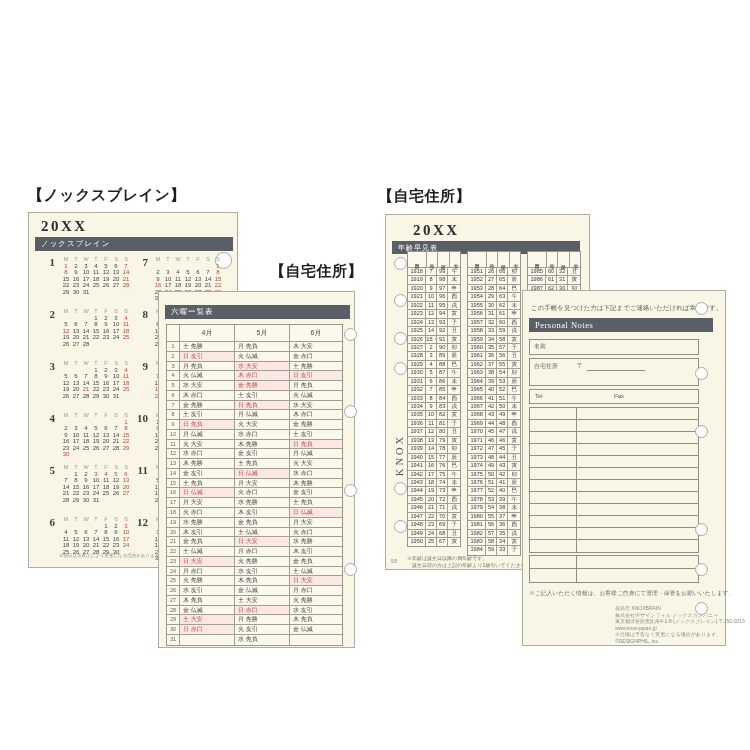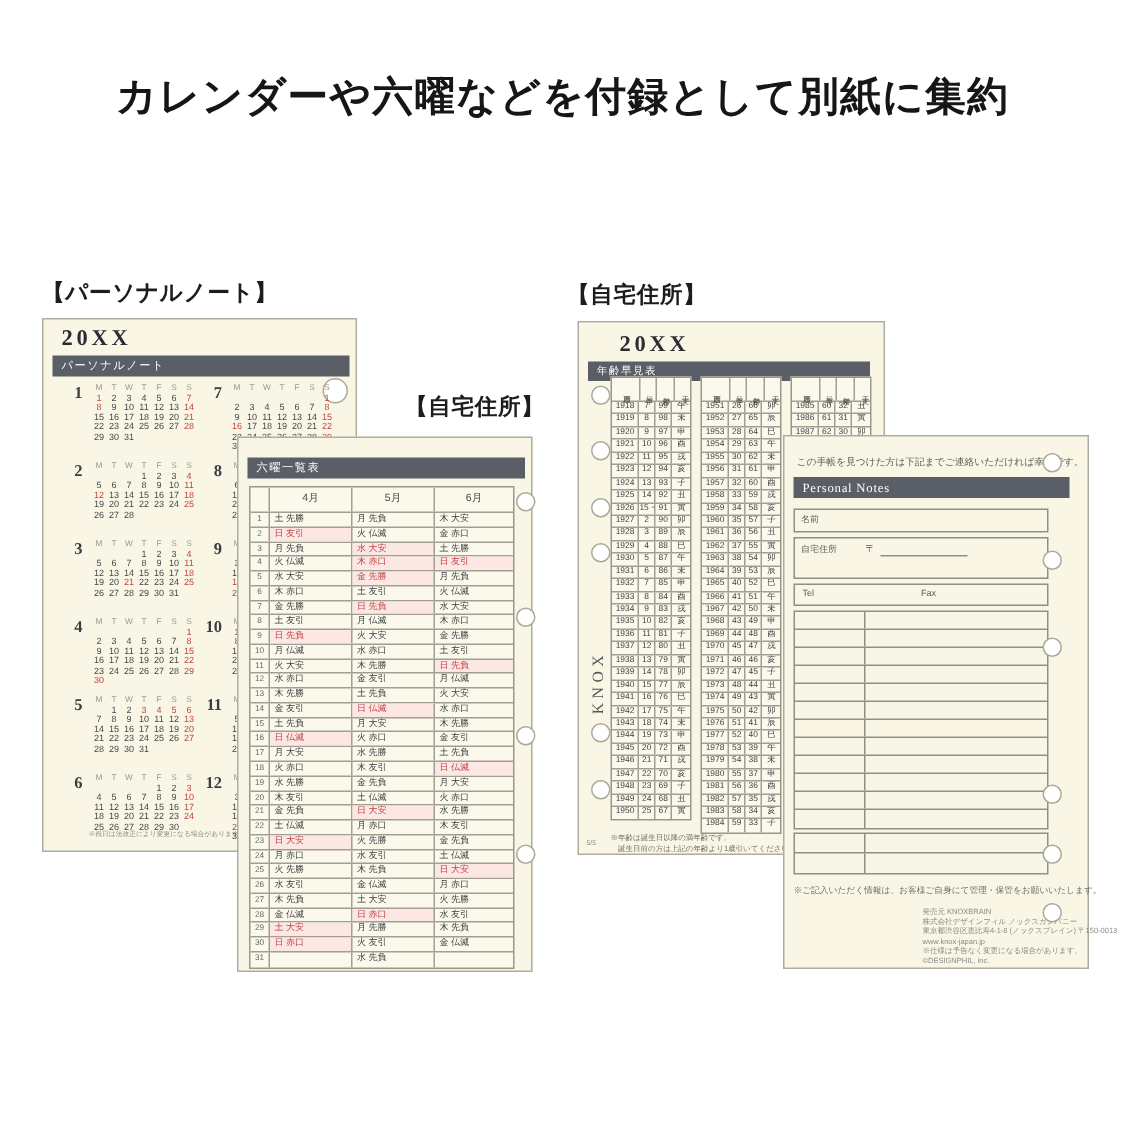--- a/index.html
+++ b/index.html
@@ -16,30 +16,29 @@
   .hole{position:absolute;width:13px;height:13px;border-radius:50%;background:#ffffff;
         border:1px solid #a9a99c;box-sizing:border-box;}
   .finetext{position:absolute;color:#8b8b82;white-space:nowrap;}
   .z1{z-index:1}.z2{z-index:2}
 </style>
 </head>
 <body>
 
 <div id="stage">
 
-  <div class="title">カレンダーや六曜などを付録として別紙に集約</div>
 
-  <div class="sheet-label" style="left:28px;top:186px;">【パーソナルノート】</div>
+  <div class="sheet-label" style="left:28px;top:186px;">【ノックスブレイン】</div>
   <div class="sheet-label" style="left:270px;top:262px;">【自宅住所】</div>
   <div class="sheet-label" style="left:378px;top:187px;">【自宅住所】</div>
 
   <div class="sheet z1" id="sheet-annual" style="left:28px;top:212px;width:210px;height:356px;">
     <div class="yearhead" style="left:12px;top:5px;">20XX</div>
     <div class="band" style="left:6px;top:24px;width:198px;height:14px;">
-      <span>パーソナルノート</span>
+      <span>ノックスブレイン</span>
     </div>
     <div class="hole" style="left:185.5px;top:38.5px;width:17px;height:17px;"></div>
     <div class="finetext" style="left:30px;top:340px;font-size:4.5px;">※祝日は法改正により変更になる場合があります。</div>
   <div style="position: absolute; left: 10px; top: 43px; width: 16px; text-align: right; font: 600 11px &quot;Liberation Serif&quot;, serif; color: rgb(60, 60, 66);">1</div>
       <div style="position: absolute; left: 32px; top: 43px; width: 70px;">
         <div style="display: flex; height: 6.5px;">
           <div style="width: 10px; font-size: 5.5px; line-height: 6.5px; color: rgb(154, 154, 146); text-align: center;">M</div>
           <div style="width: 10px; font-size: 5.5px; line-height: 6.5px; color: rgb(154, 154, 146); text-align: center;">T</div>
           <div style="width: 10px; font-size: 5.5px; line-height: 6.5px; color: rgb(154, 154, 146); text-align: center;">W</div>
           <div style="width: 10px; font-size: 5.5px; line-height: 6.5px; color: rgb(154, 154, 146); text-align: center;">T</div>

